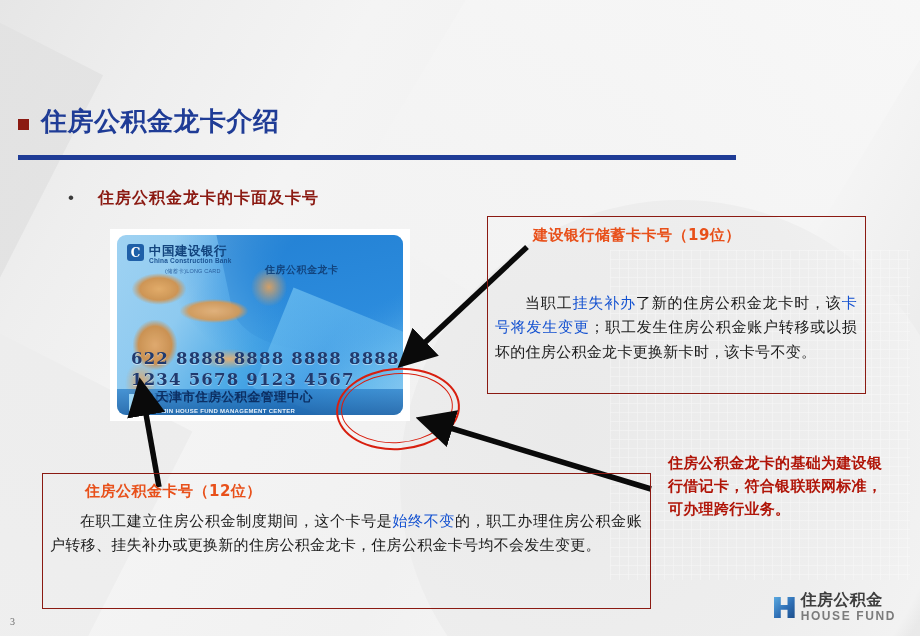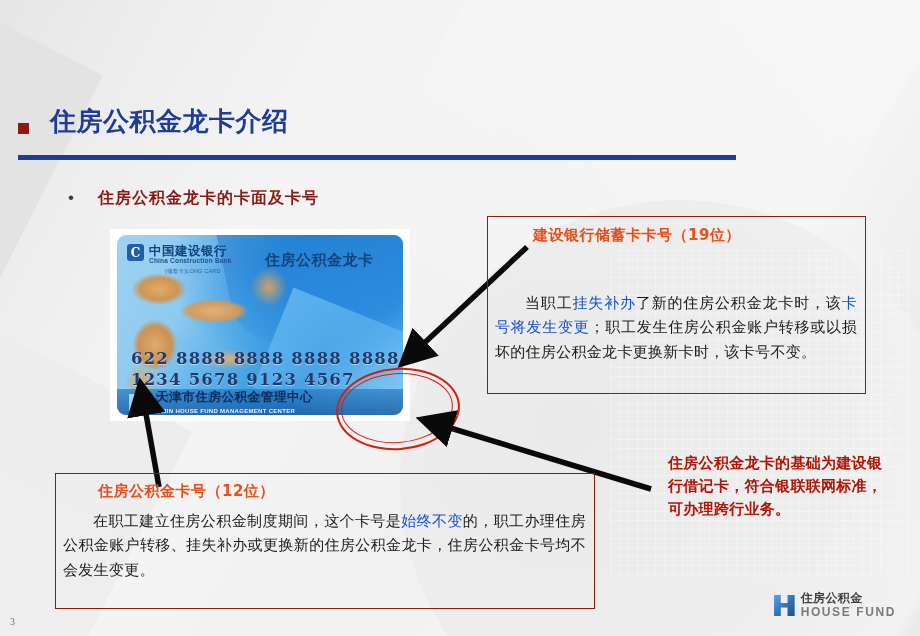--- a/index.html
+++ b/index.html
@@ -53,21 +53,21 @@
     background-image:
       linear-gradient(to right, rgba(255,255,255,.55) 1px, transparent 1px),
       linear-gradient(to bottom, rgba(255,255,255,.55) 1px, transparent 1px);
     background-size: 9px 9px;
     opacity: .55;
   }
 
   
   #title-row {
     position: absolute; left: 18px; top: 108px;
-    display: flex; align-items: flex-end; gap: 18px;
+    display: flex; align-items: center; gap: 9px;
   }
   .title-bullet {
     width: 11px; height: 11px; background: #8b1a12; display: inline-block;
     margin-right: 3px; margin-top: 6px;
   }
   .title-text {
     font-family: "DejaVu Sans", "Liberation Sans", sans-serif;
     font-size: 26px; font-weight: bold; color: #1f3c96;
     letter-spacing: .5px; line-height: 1;
   }
@@ -135,23 +135,23 @@
   .ccb-en {
     position: absolute; left: 32px; top: 22px;
     font-size: 6.5px; font-weight: bold; color: #1a5292;
     letter-spacing: .2px;
   }
   .ccb-sub {
     position: absolute; left: 48px; top: 33px;
     font-size: 5.5px; color: #2a5f9e; letter-spacing: .2px;
   }
   .card-title-cn {
-    position: absolute; left: 148px; top: 16px;
+    position: absolute; left: 148px; top: 28px;
     font-family: Liberation Sans, sans-serif;
-    font-size: 15px; font-weight: bold; color: #12447e; letter-spacing: .5px;
+    font-size: 10px; font-weight: bold; color: #12447e; letter-spacing: .5px;
   }
   .dragon {
     position: absolute; left: 2px; top: 28px;
     width: 185px; height: 150px;
     background:
       radial-gradient(ellipse 38px 22px at 40px 26px, #e8a960 0%, #d2914a 50%, rgba(210,145,74,0) 72%),
       radial-gradient(ellipse 46px 16px at 95px 48px, #eab173 0%, #d79a56 55%, rgba(215,154,86,0) 75%),
       radial-gradient(ellipse 30px 34px at 36px 82px, #e5a765 0%, #cf8e48 55%, rgba(207,142,72,0) 75%),
       radial-gradient(ellipse 42px 14px at 110px 96px, #e9ae6c 0%, rgba(233,174,108,0) 72%),
       radial-gradient(ellipse 26px 28px at 150px 24px, #dfa15e 0%, rgba(223,161,94,0) 70%),
@@ -236,21 +236,21 @@
     font-family: "DejaVu Sans", "Liberation Sans", sans-serif;
     font-size: 15px; color: #1a1a1a; line-height: 1.62;
     text-align: justify; letter-spacing: .3px;
   }
   .hl-blue { color: #1250d0; }
 
   #callout-top { left: 487px; top: 216px; width: 379px; height: 178px; }
   #callout-top .callout-head { position: absolute; left: 45px; top: 9px; }
   #callout-top .callout-body { position: absolute; left: 7px; right: 8px; top: 37px; text-indent: 30px; margin-top: 37px; }
 
-  #callout-bottom { left: 55px; top: 473px; width: 540px; height: 136px; }
+  #callout-bottom { left: 42px; top: 473px; width: 609px; height: 136px; }
   #callout-bottom .callout-head { position: absolute; left: 42px; top: 8px; }
   #callout-bottom .callout-body { position: absolute; left: 7px; right: 8px; top: 35px; text-indent: 30px; }
 
   
   #red-note {
     position: absolute; left: 668px; top: 452px; width: 225px;
     font-family: "DejaVu Sans", "Liberation Sans", sans-serif;
     font-size: 15px; font-weight: bold; color: #b01508;
     line-height: 1.52; letter-spacing: .3px;
   }
@@ -268,21 +268,21 @@
     position: absolute; right: 24px; top: 592px;
     display: flex; align-items: center; gap: 6px;
   }
   .brand-mark {
     width: 21px; height: 21px;
     background: linear-gradient(135deg, #5aa9e0 0%, #2f6fb5 55%, #1d4f8c 100%);
     clip-path: polygon(0 0, 34% 0, 34% 38%, 66% 38%, 66% 0, 100% 0, 100% 100%, 66% 100%, 66% 60%, 34% 60%, 34% 100%, 0 100%);
   }
   .brand-cn {
     font-family: "DejaVu Sans", "Liberation Sans", sans-serif;
-    font-size: 12px; font-weight: bold; color: #3e3e3e; letter-spacing: .4px;
+    font-size: 16px; font-weight: bold; color: #3e3e3e; letter-spacing: .4px;
     line-height: 1.05;
   }
   .brand-en {
     font-size: 12px; font-weight: bold; color: #7b7b7b; letter-spacing: 1.6px;
     line-height: 1.2;
   }
 </style>
 </head>
 <body>
 

